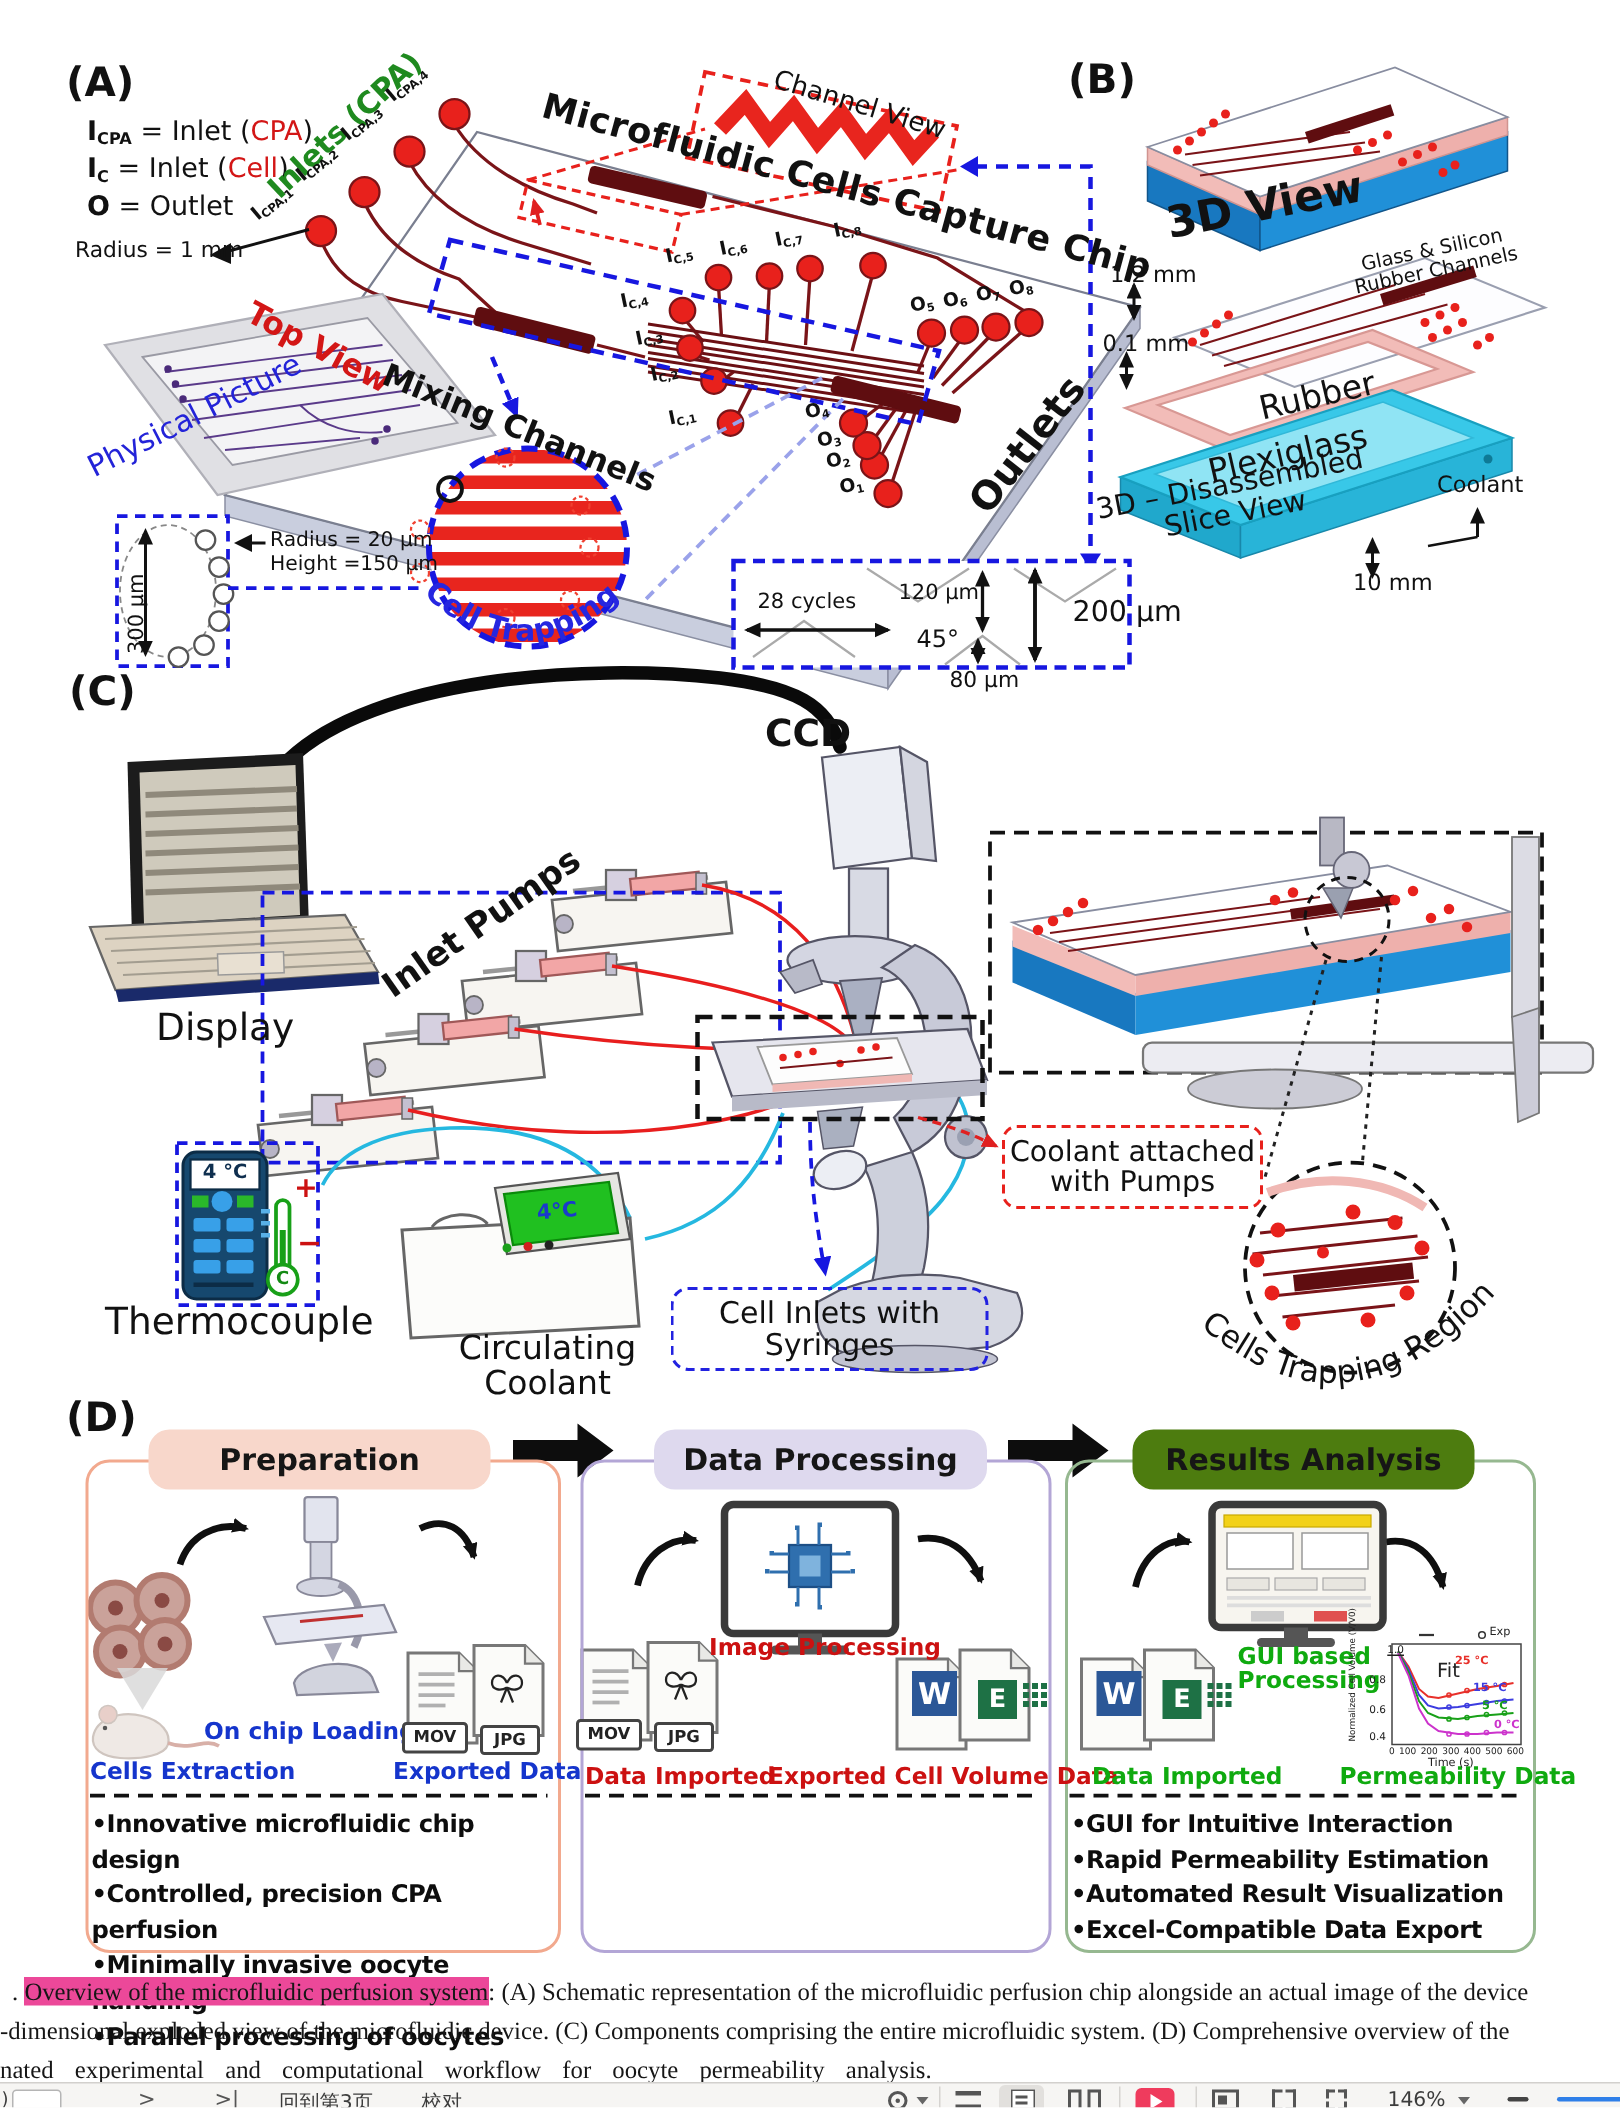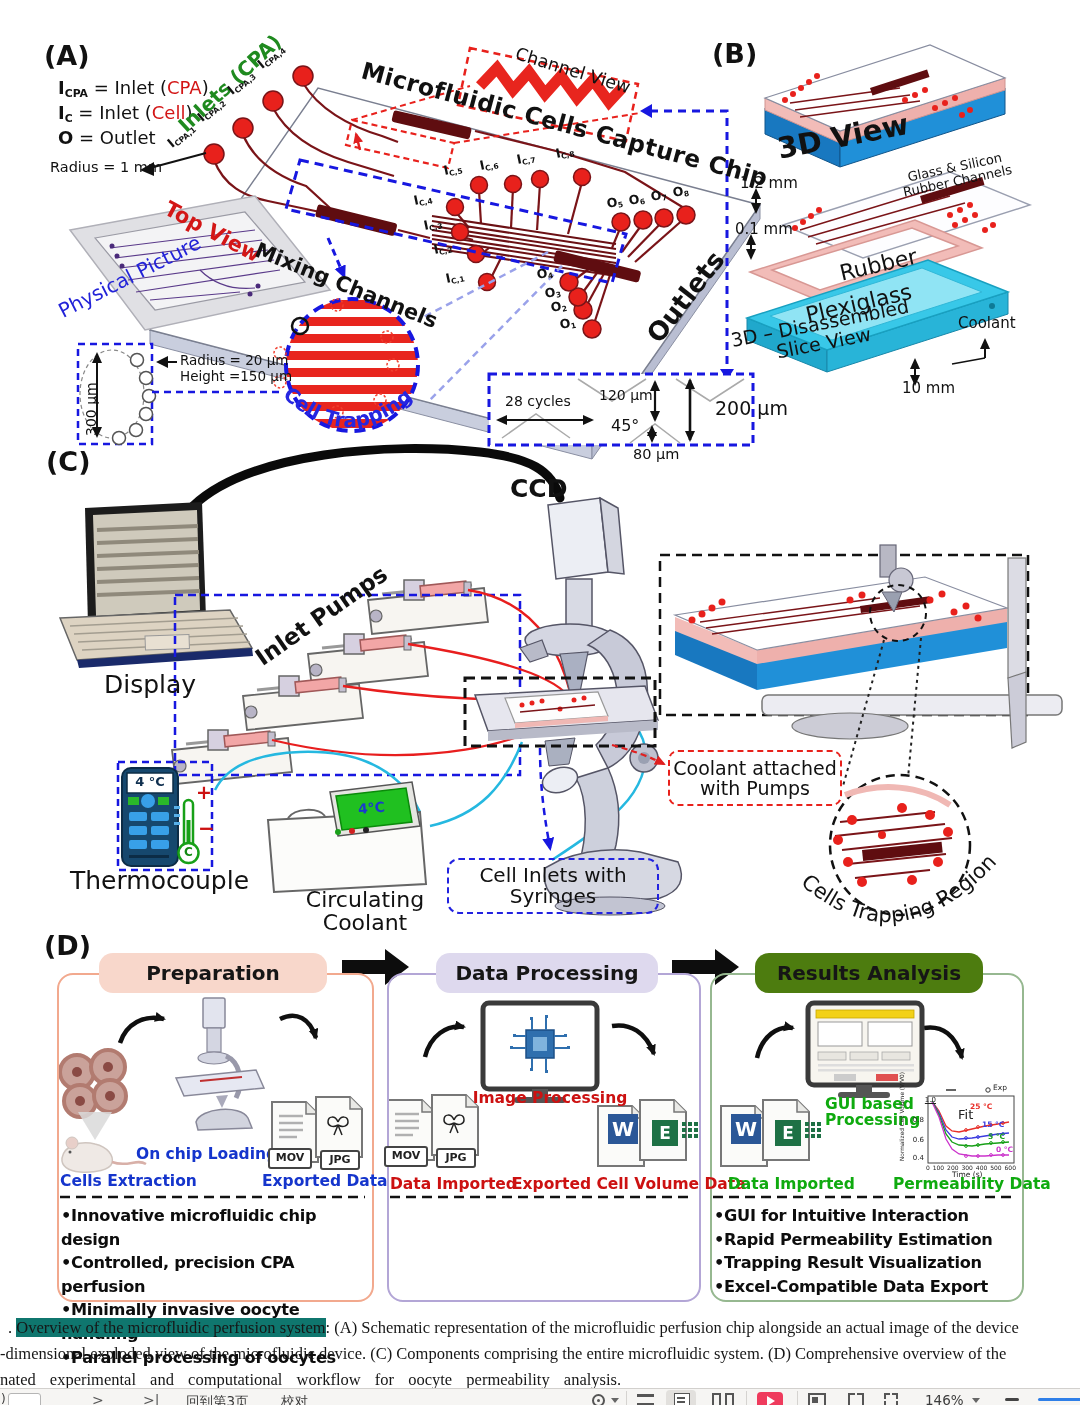--- a/index.html
+++ b/index.html
@@ -17,21 +17,21 @@
   .ctr{text-align:center;}
   .dbox{position:absolute;border-radius:16px;background:transparent;}
   .pill{position:absolute;border-radius:14px;text-align:center;font-weight:bold;font-size:20px;color:#161616;}
   .bullets{position:absolute;font-weight:bold;font-size:16.2px;letter-spacing:-0.3px;color:#0d0d0d;line-height:23.6px;}
   .badge{position:absolute;background:#fff;border:2px solid #444;border-radius:3px;
          font-weight:bold;font-size:11px;text-align:center;color:#222;}
   .wbox,.ebox{position:absolute;color:#fff;font-weight:bold;text-align:center;}
   .wbox{background:#2b5797;}
   .ebox{background:#1e7145;}
   .cap{position:absolute;font-family:"Liberation Serif",serif;font-size:16.5px;color:#161616;white-space:nowrap;}
-  .hl{background:#0f766e;}
+  .hl{background:#ec4899;}
   #tbar{position:absolute;left:0;top:1388px;width:1080px;height:17px;background:#f6f5f3;
         border-top:1px solid #d2d0cd;}
   .tb{position:absolute;font-size:13.5px;color:#3c3c3c;font-family:"DejaVu Sans",sans-serif;white-space:nowrap;}
   .ticon{position:absolute;box-sizing:border-box;}
   .caret{position:absolute;width:0;height:0;border-left:4px solid transparent;border-right:4px solid transparent;border-top:5px solid #666;}
 </style>
 </head>
 <body>
 
 <div id="page">
@@ -798,21 +798,21 @@
       <div>GUI based</div>
       <div>Processing</div>
     </div>
 <div class="t b" style="left:728px;top:1176px;font-size:15.5px;color:#0faa0f;">Data Imported</div>
 <div class="t b" style="left:893px;top:1176px;font-size:15.5px;color:#0faa0f;">Permeability Data</div>
 <div class="wbox" style="left:731px;top:1114px;width:30px;height:30px;line-height:30px;font-size:20px;">W</div>
 <div class="ebox" style="left:775px;top:1120px;width:26px;height:26px;line-height:26px;font-size:17px;">E</div>
 <div class="bullets" style="left:714px;top:1204px;width:302px;">
   <div>•GUI for Intuitive Interaction</div>
       <div>•Rapid Permeability Estimation</div>
-  <div>•Trapping Result Visualization</div>
+  <div>•Automated Result Visualization</div>
       <div>•Excel-Compatible Data Export</div>
 </div>
 
 <div class="t" style="left:958px;top:1108px;font-size:13px;color:#222;">Fit</div>
 <div class="t" style="left:993px;top:1084px;font-size:7.5px;color:#222;">Exp</div>
 <div class="t" style="left:904px;top:1097px;width:32px;text-align:right;font-size:7px;color:#222;text-decoration:underline;">1.0</div>
 <div class="t" style="left:904px;top:1117px;width:20px;text-align:right;font-size:7px;color:#222;">0.8</div>
 <div class="t" style="left:904px;top:1137px;width:20px;text-align:right;font-size:7px;color:#222;">0.6</div>
 <div class="t" style="left:904px;top:1155px;width:20px;text-align:right;font-size:7px;color:#222;">0.4</div>
 <div style="position:absolute;left:926px;top:1164px;width:90px;display:flex;justify-content:space-between;font-size:6px;color:#222;font-family:'DejaVu Sans',sans-serif;">

